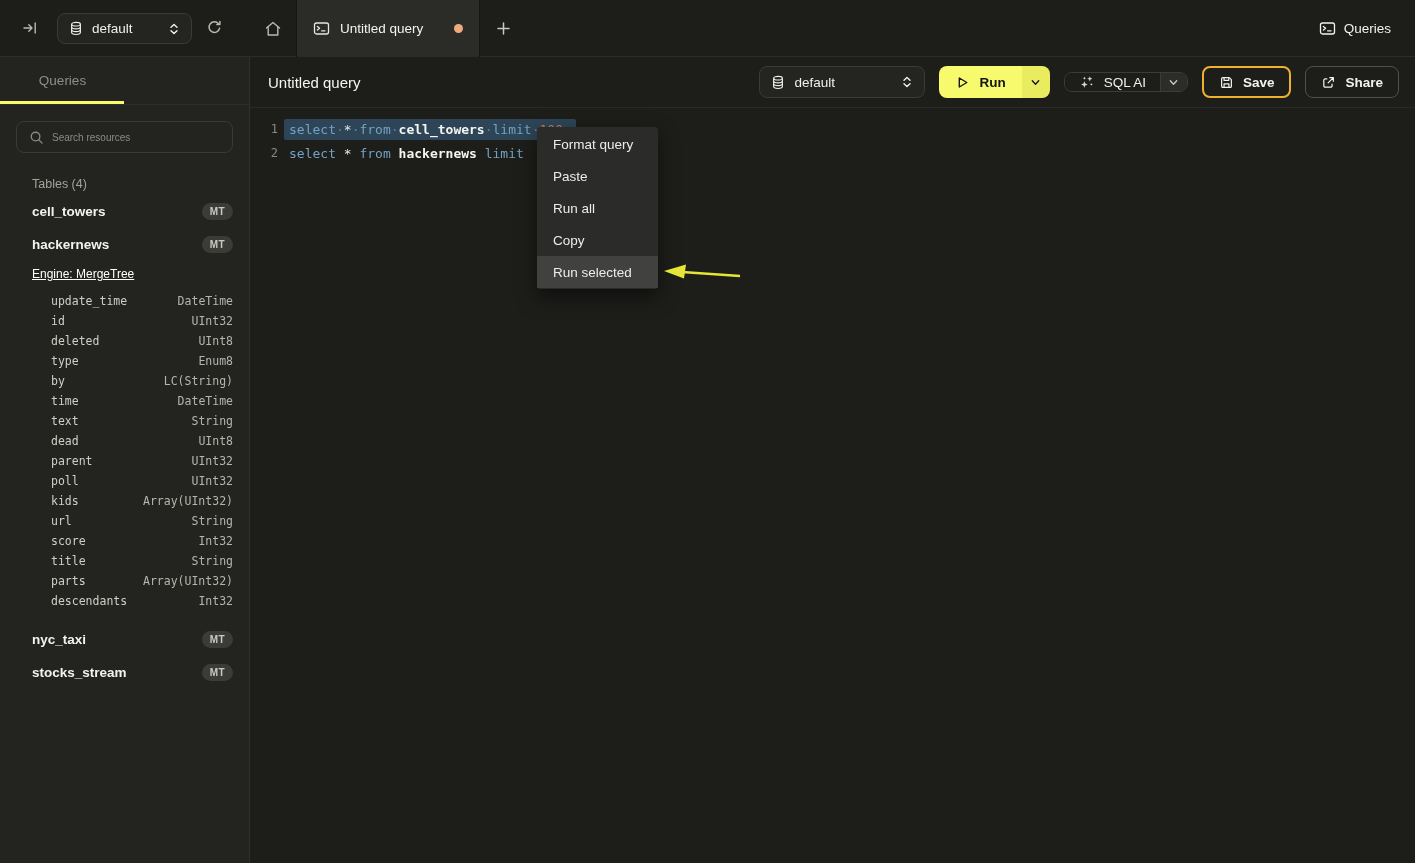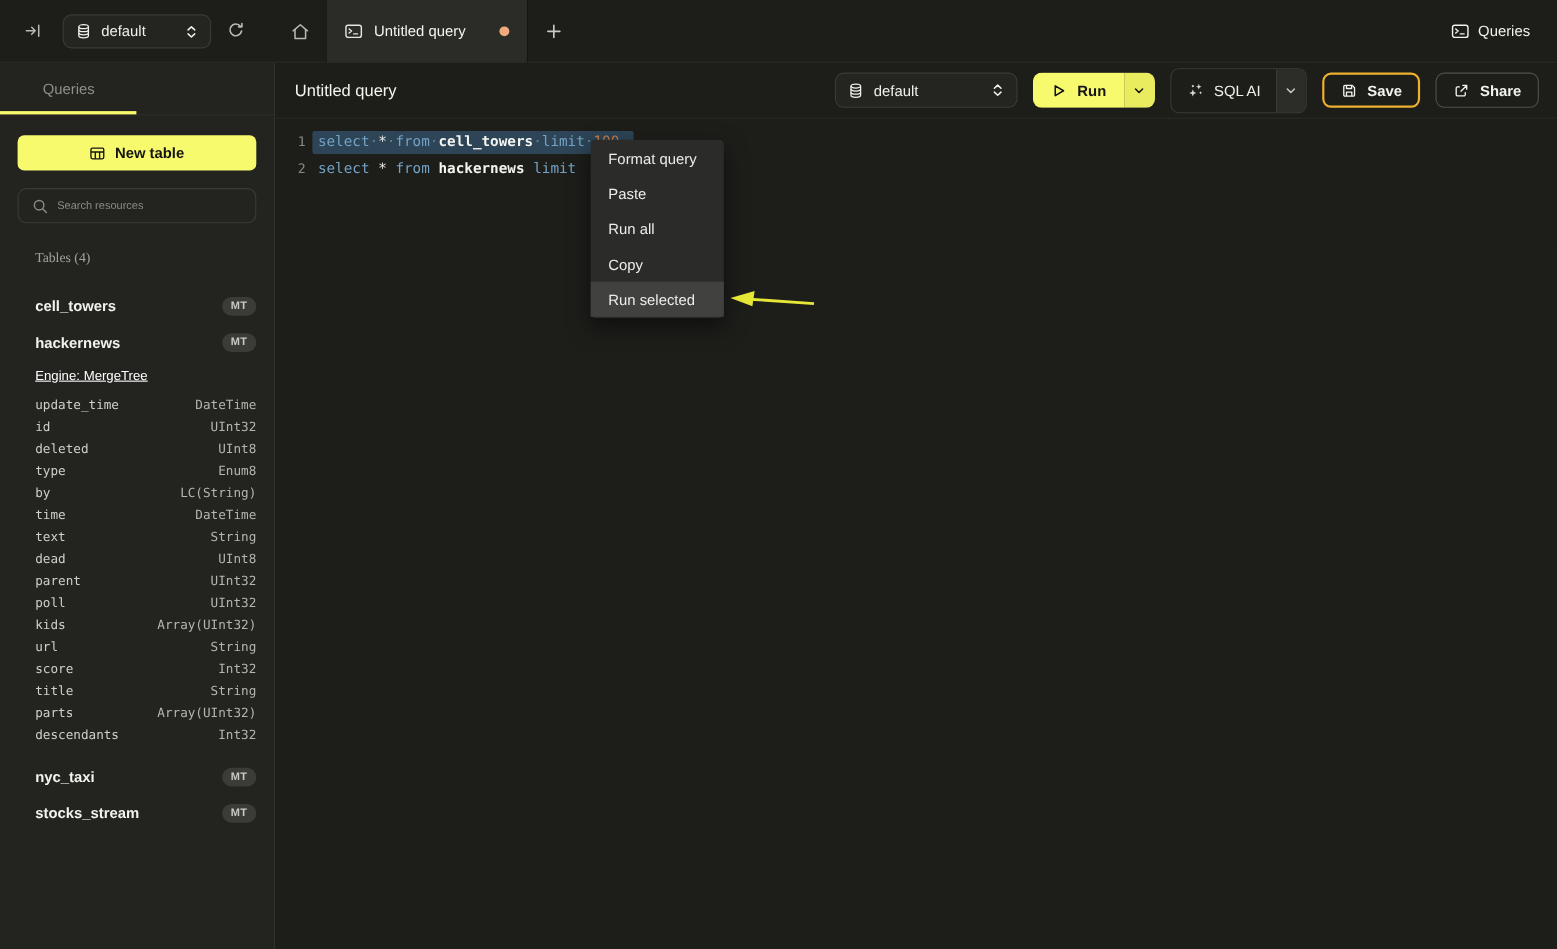--- a/index.html
+++ b/index.html
@@ -40,48 +40,48 @@
   .side-tab.inactive { color:#8f8f89; }
   .side-underline { position:absolute; left:0; bottom:0; width:124px; height:3px; background:#f8fa6e; }
   .newtable { margin:18px 16px 0; height:32px; border:none; border-radius:6px;
               background:#f8fa6e; color:#141412; font-size:13.5px; font-weight:600;
               display:flex; align-items:center; justify-content:center; gap:8px; cursor:pointer; }
   .searchbox { margin:16px 16px 0; height:32px; border:1px solid #3a3a36; border-radius:8px;
                display:flex; align-items:center; gap:8px; padding:0 12px; }
   .searchbox input { flex:1; background:transparent; border:none; outline:none;
                      color:#e8e8e4; font-size:10px; }
   .searchbox input::placeholder { color:#8b8b85; }
-  .side-section { margin:24px 0 20px 32px; font-size:12.5px; color:#a3a39d;font-family:Liberation Serif, serif; }
+  .side-section { margin:24px 0 4px 32px; font-size:12.5px; color:#a3a39d; }
   .tables-list { flex:1; overflow:hidden; }
   .table-row { height:33px; margin:0 16px 0 32px; display:flex; align-items:center;
                justify-content:space-between; cursor:pointer; }
   .t-name { font-size:13.5px; font-weight:600; color:#f2f2ee; }
   .badge { background:#3b3b38; color:#c9c9c3; font-size:10px; font-weight:600;
            letter-spacing:.4px; border-radius:9px; padding:3px 8px; }
   .engine-line { margin:2px 16px 6px 32px; height:22px; display:flex; align-items:center;
                  font-size:12px; color:#ffffff;text-decoration:underline; }
   .cols { margin:2px 16px 12px 32px; }
   .col-row { height:20px; display:flex; align-items:center; justify-content:space-between;
              font-family:"DejaVu Sans Mono", monospace; font-size:11.5px; }
-  .c-name { color:#cfcfc9; }
+  .c-name { color:#cfcfc9;margin-left:19px; }
   .c-type { color:#b5b5af; }
 
   
   .main { position:absolute; left:250px; top:57px; width:1165px; height:806px; }
   .main-header { height:51px; border-bottom:1px solid #292926; display:flex;
                  align-items:center; padding:0 16px 0 18px; }
   .page-title { font-size:15px; font-weight:500; color:#f4f4f0; flex:1; }
   .toolbar { display:flex; align-items:center; gap:14px; }
   .mh-select { width:166px; height:32px; }
   .run-split { display:flex; height:32px; border-radius:8px; overflow:hidden; cursor:pointer; }
   .run-main { display:flex; align-items:center; gap:9px; padding:0 16px; background:#f8fa6e;
               color:#141412; font-size:13.5px; font-weight:600; border:none; cursor:pointer; }
   .run-caret { width:28px; background:#eaec60; border:none; display:flex; align-items:center;
                justify-content:center; color:#141412; cursor:pointer; }
-  .sqlai { display:flex; height:41px; border:1px solid #3b3b38; border-radius:8px; overflow:hidden; }
+  .sqlai { display:flex; height:20px; border:1px solid #3b3b38; border-radius:8px; overflow:hidden; }
   .sqlai-main { display:flex; align-items:center; gap:9px; padding:0 14px; background:#1d1d1a;
                 color:#f0f0ec; font-size:13.5px; font-weight:500; border:none; cursor:pointer; }
   .sqlai-caret { width:27px; background:#2c2c29; border:none; border-left:1px solid #3b3b38;
                  display:flex; align-items:center; justify-content:center; color:#c9c9c3; cursor:pointer; }
   .save-btn { height:32px; padding:14px 15px; background:#1d1d1a; border:2px solid #eeb02f;
               border-radius:8px; color:#f2f2ee; font-size:13.5px; font-weight:600;
               display:flex; align-items:center; gap:9px; cursor:pointer; }
   .share-btn { height:32px; padding:0 15px; background:#1d1d1a; border:1px solid #50504b;
                border-radius:8px; color:#f2f2ee; font-size:13.5px; font-weight:600;
                display:flex; align-items:center; gap:9px; cursor:pointer; }
@@ -189,29 +189,20 @@
     <span>Queries</span>
   </button>
 </header>
 
 <aside class="sidebar">
   <div class="side-tabs">
     <button class="side-tab inactive">Queries</button>
     <div class="side-underline"></div>
   </div>
 
-  <button class="newtable">
-    <span>
-      <svg width="15" height="15" viewBox="0 0 16 16" fill="none" stroke="currentColor" stroke-width="1.3" stroke-linejoin="round">
-        <rect x="1.8" y="2.8" width="12.4" height="10.4" rx="1.4"></rect>
-        <path d="M1.8 6.6h12.4M6 6.6v6.6M10.2 6.6v6.6"></path>
-      </svg>
-    </span>
-    <span>New table</span>
-  </button>
 
   <div class="searchbox">
     <span style="color:#8b8b85">
       <svg width="15" height="15" viewBox="0 0 16 16" fill="none" stroke="currentColor" stroke-width="1.4" stroke-linecap="round">
         <circle cx="7" cy="7" r="4.6"></circle>
         <path d="M10.4 10.4 14 14"></path>
       </svg>
     </span>
     <input type="text" placeholder="Search resources" style="">
   </div>

